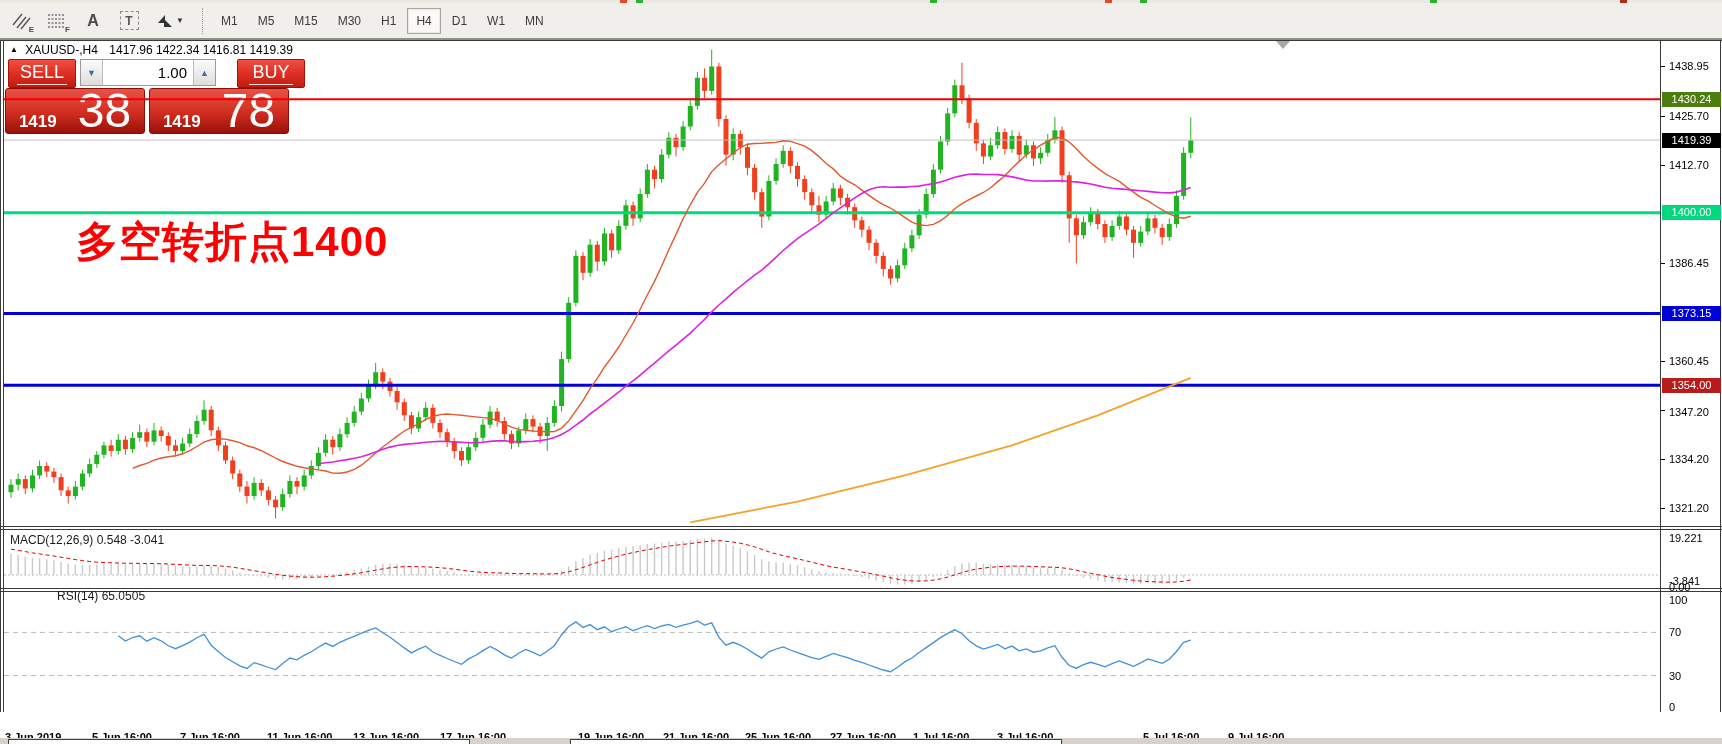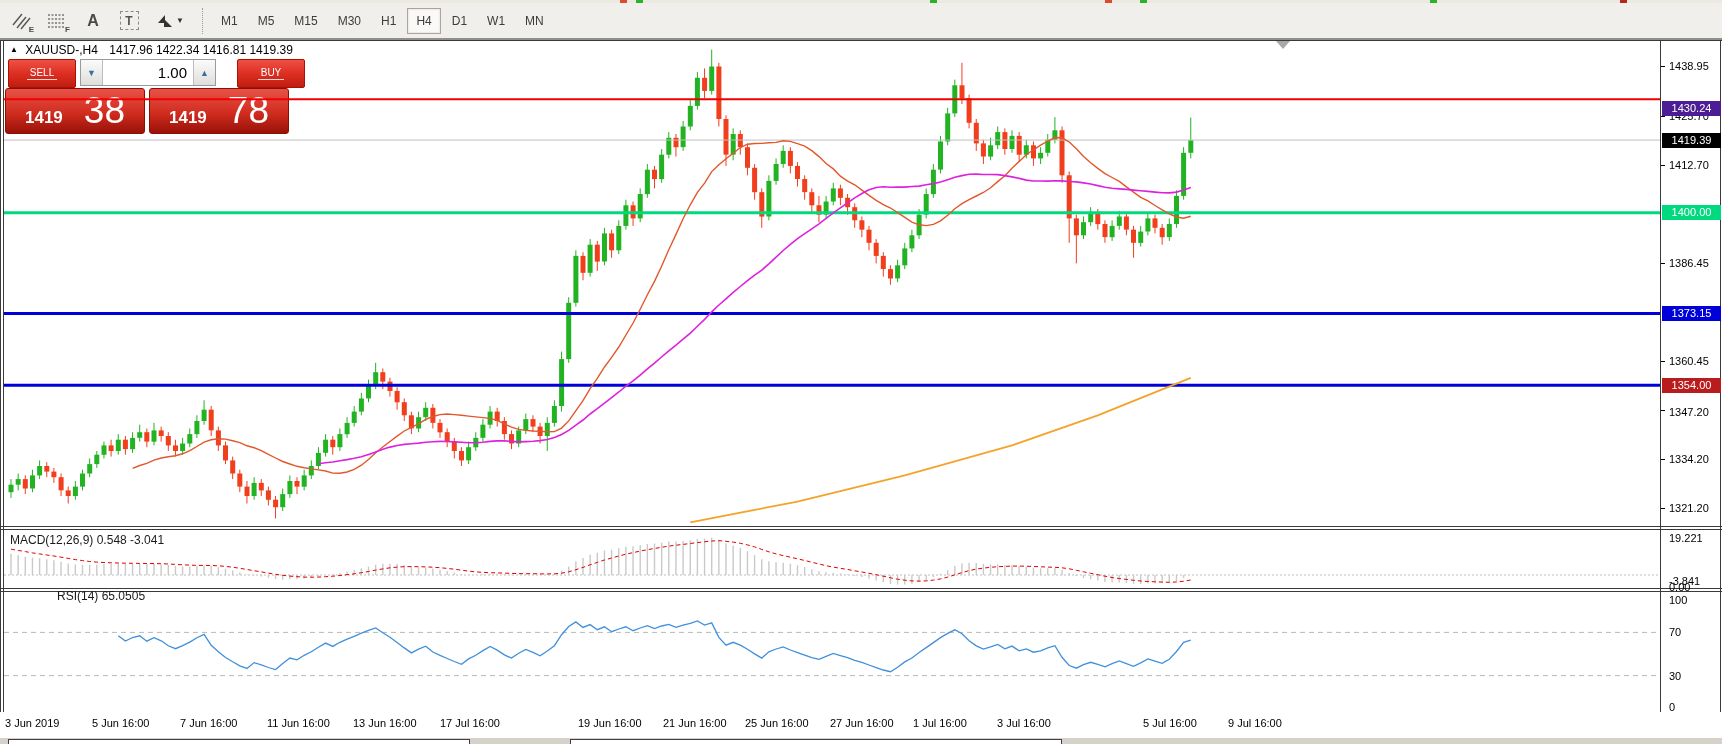--- a/index.html
+++ b/index.html
@@ -22,52 +22,52 @@
   .tf{padding:5px 8px;font-size:12px;color:#3c3c3c;margin:0 1px;border:1px solid transparent;cursor:default;}
   .tf.active{background:#faf9f7;border:1px solid #aaa69e;box-shadow:inset 0 0 2px #cfcbc3;}
   
   .frame-line{position:absolute;background:#3a3a3a;}
   
   #quote-header{position:absolute;left:10px;top:43px;font-size:12px;color:#000;}
   #quote-header .tri{font-size:8px;vertical-align:2px;margin-right:4px;}
   
   #trade-row{position:absolute;left:8px;top:59px;height:27px;display:flex;}
   .trade-btn{width:66px;height:27px;border:1px solid #a81205;border-radius:2px;color:#fff;
-             font-size:10px;display:flex;align-items:center;justify-content:center;
+             font-size:18px;display:flex;align-items:center;justify-content:center;
              background:linear-gradient(180deg,#ef5045 0%,#dd2f22 50%,#bf1d10 100%);}
   .trade-btn span{border-bottom:1px solid #f6d9d5;padding:0 3px 1px;}
   #vol-group{display:flex;margin:0 2px 0 4px;border:1px solid #9a9a9a;background:#fff;height:25px;}
   .spin-btn{width:21px;background:linear-gradient(180deg,#fbfbfb,#dfdedb);border-right:1px solid #bdbdbd;
             display:flex;align-items:center;justify-content:center;color:#3a6ea5;font-size:9px;}
   .spin-btn.up{border-right:none;border-left:1px solid #bdbdbd;}
   #vol-input{width:78px;border:none;outline:none;font-size:15px;text-align:right;padding:0 6px;
              font-family:"Liberation Sans",sans-serif;}
   #quote-boxes{position:absolute;left:5px;top:88px;display:flex;}
   .qbox{width:138px;height:44px;margin-right:4px;border:1px solid #8c0f05;border-radius:3px;color:#fff;
         display:flex;align-items:baseline;justify-content:center;
         background:linear-gradient(180deg,#e95247 0%,#d02c1f 55%,#991107 100%);}
   .qbox .small{font-size:17px;font-weight:bold;margin-right:6px;line-height:40px;}
-  .qbox .big{font-size:37px;line-height:44px;margin-left:15px;}
+  .qbox .big{font-size:48px;line-height:44px;margin-left:15px;}
   
   #annotation{position:absolute;left:76px;top:214px;font-size:42px;font-weight:bold;color:#ff0000;
               letter-spacing:1px;white-space:nowrap;}
   
   .pane{position:absolute;left:4px;}
   
   #price-axis{position:absolute;left:1661px;top:0;width:61px;height:744px;font-size:11px;}
   .tick-label{position:absolute;left:8px;height:13px;line-height:13px;color:#000;}
   .tick-dash{position:absolute;left:0;width:4px;height:1px;background:#000;}
   .badge{position:absolute;left:1px;width:59px;height:15px;line-height:15px;text-align:center;
          color:#fff;font-size:11px;}
   .ind-label{position:absolute;left:8px;height:12px;line-height:12px;color:#000;font-size:11px;}
   
   .pane-label{position:absolute;left:10px;font-size:12px;color:#1a1a1a;}
   
   #date-axis{position:absolute;left:0;top:712px;width:1722px;height:26px;background:#fff;}
-  .date-label{position:absolute;top:5px;font-size:11px;color:#000;white-space:nowrap;}
+  .date-label{position:absolute;top:19px;font-size:11px;color:#000;white-space:nowrap;font-weight:bold;}
   
   #shift-marker{position:absolute;left:1276px;top:41px;width:0;height:0;
                 border-left:7px solid transparent;border-right:7px solid transparent;
                 border-top:8px solid #a8a8a8;}
   
   #bottom-strip{position:absolute;left:0;top:738px;width:1722px;height:6px;background:#d6d2ca;}
   .mini-win{position:absolute;top:1px;height:6px;background:#fff;border:1px solid #404040;border-bottom:none;}
 </style>
 </head>
 <body>
@@ -162,20 +162,21 @@
     <div class="qbox">
       <span class="small">1419</span>
       <span class="big">38</span>
     </div>
     <div class="qbox">
       <span class="small">1419</span>
       <span class="big">78</span>
     </div>
   </div>
 
+  <div id="annotation">多空转折点1400</div>
 
   <svg id="main-svg" class="pane" style="top:41px;" width="1656" height="485">
       <line x1="7" y1="438.1" x2="7" y2="456.9" stroke="#22b322" stroke-width="1"></line>
       <rect x="4.5" y="443.7" width="5" height="7.5" fill="#22b322"></rect>
       <line x1="14.15" y1="432.5" x2="14.15" y2="449.4" stroke="#22b322" stroke-width="1"></line>
       <rect x="11.7" y="438.1" width="5" height="5.6" fill="#22b322"></rect>
       <line x1="21.3" y1="434.4" x2="21.3" y2="453.1" stroke="#f13e1c" stroke-width="1"></line>
       <rect x="18.8" y="438.1" width="5" height="9.4" fill="#f13e1c"></rect>
       <line x1="28.450000000000003" y1="428.7" x2="28.450000000000003" y2="451.2" stroke="#22b322" stroke-width="1"></line>
       <rect x="26.0" y="434.4" width="5" height="13.1" fill="#22b322"></rect>
@@ -703,41 +704,41 @@
       <div class="tick-dash" style="top: 263px;"></div>
       <div class="tick-label" style="top: 257px;">1386.45</div>
       <div class="tick-dash" style="top: 361px;"></div>
       <div class="tick-label" style="top: 355px;">1360.45</div>
       <div class="tick-dash" style="top: 410px;"></div>
       <div class="tick-label" style="top: 406px;">1347.20</div>
       <div class="tick-dash" style="top: 459px;"></div>
       <div class="tick-label" style="top: 453px;">1334.20</div>
       <div class="tick-dash" style="top: 508px;"></div>
       <div class="tick-label" style="top: 502px;">1321.20</div>
-      <div class="badge" style="top: 101px; background: #4c1d95;">1430.24</div>
+      <div class="badge" style="top: 92px; background: #4d7c0f;">1430.24</div>
       <div class="badge" style="top: 133px; background: rgb(0, 0, 0);">1419.39</div>
       <div class="badge" style="top: 205px; background: rgb(0, 217, 125);">1400.00</div>
       <div class="badge" style="top: 306px; background: rgb(0, 0, 217);">1373.15</div>
       <div class="badge" style="top: 378px; background: #b91c1c;">1354.00</div>
       <div class="ind-label" style="top: 531.5px;">19.221</div>
       <div class="ind-label" style="top: 566.5px; margin-top: 14px;">0.00</div>
       <div class="ind-label" style="top: 574.5px;">-3.841</div>
       <div class="ind-label" style="top: 594px;">100</div>
       <div class="ind-label" style="top: 626px;">70</div>
       <div class="ind-label" style="top: 670px;">30</div>
       <div class="ind-label" style="top: 701px;">0</div>
     </div>
 
   <div id="date-axis">
       <div class="date-label" style="left: 5px;">3 Jun 2019</div>
       <div class="date-label" style="left: 92px;">5 Jun 16:00</div>
       <div class="date-label" style="left: 180px;">7 Jun 16:00</div>
       <div class="date-label" style="left: 267px;">11 Jun 16:00</div>
       <div class="date-label" style="left: 353px;">13 Jun 16:00</div>
-      <div class="date-label" style="left: 440px;">17 Jul 16:00</div>
+      <div class="date-label" style="left: 440px;">17 Jun 16:00</div>
       <div class="date-label" style="left: 578px;">19 Jun 16:00</div>
       <div class="date-label" style="left: 663px;">21 Jun 16:00</div>
       <div class="date-label" style="left: 745px;">25 Jun 16:00</div>
       <div class="date-label" style="left: 830px;">27 Jun 16:00</div>
       <div class="date-label" style="left: 913px;">1 Jul 16:00</div>
       <div class="date-label" style="left: 997px;">3 Jul 16:00</div>
       <div class="date-label" style="left: 1143px;">5 Jul 16:00</div>
       <div class="date-label" style="left: 1228px;">9 Jul 16:00</div>
     </div>
 

